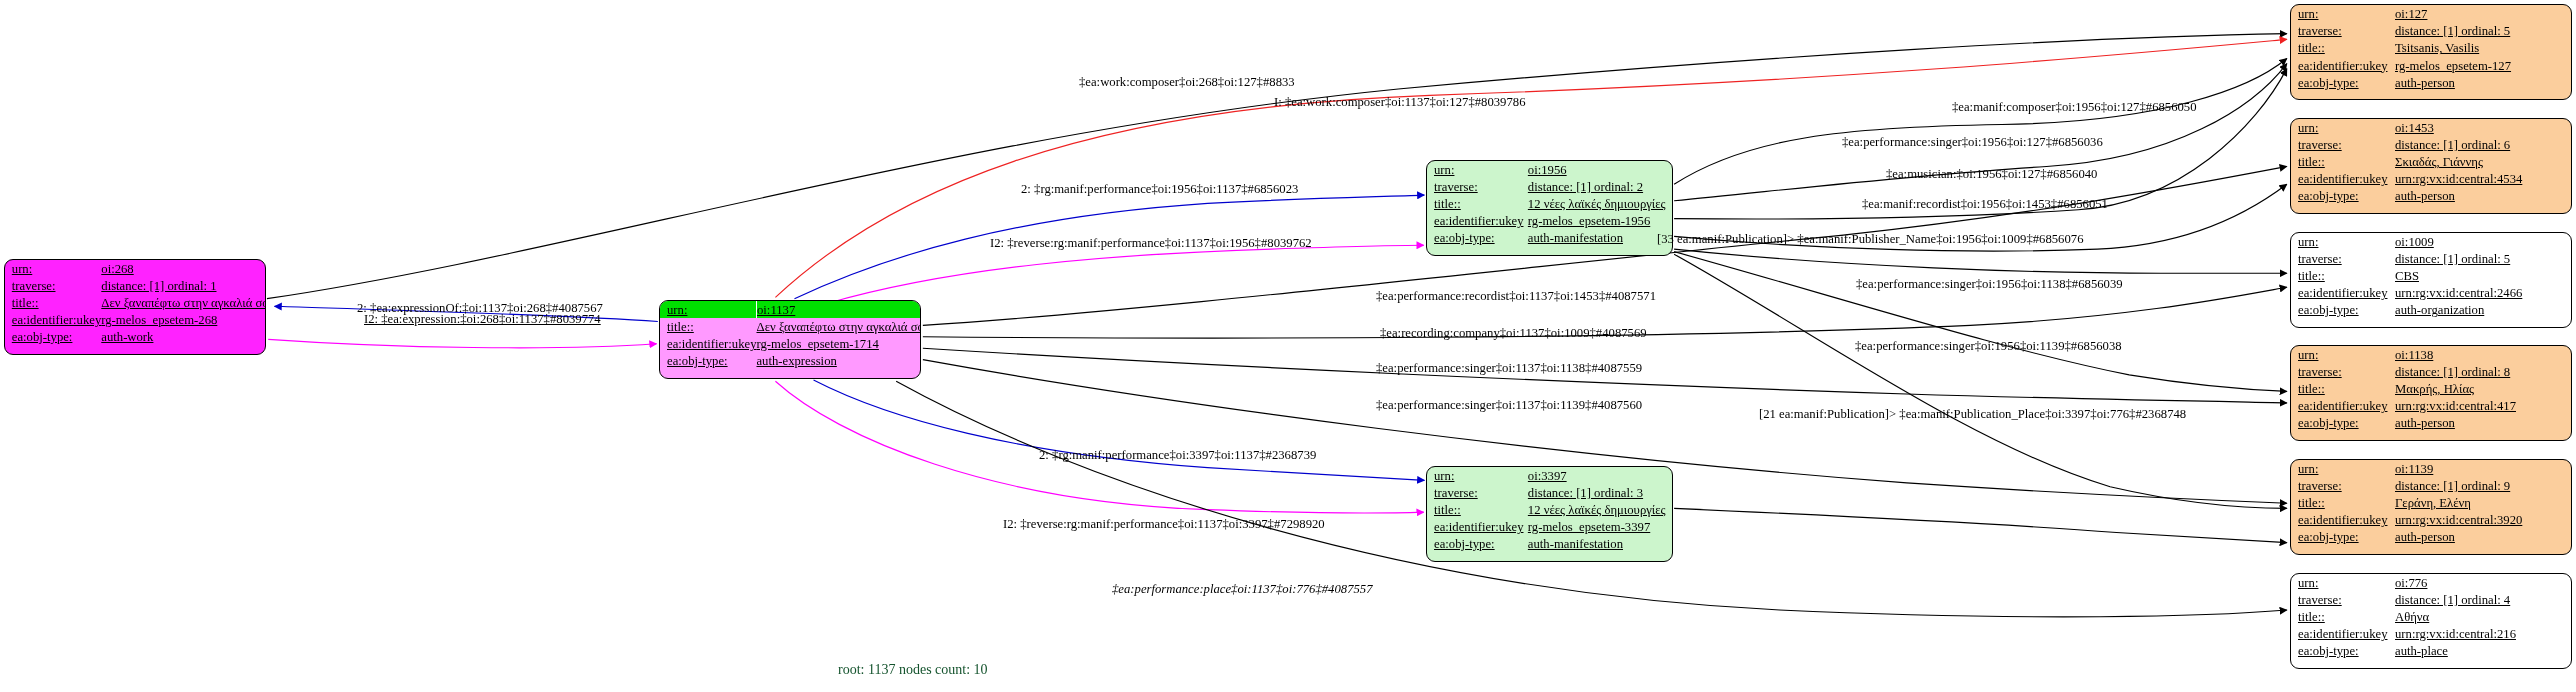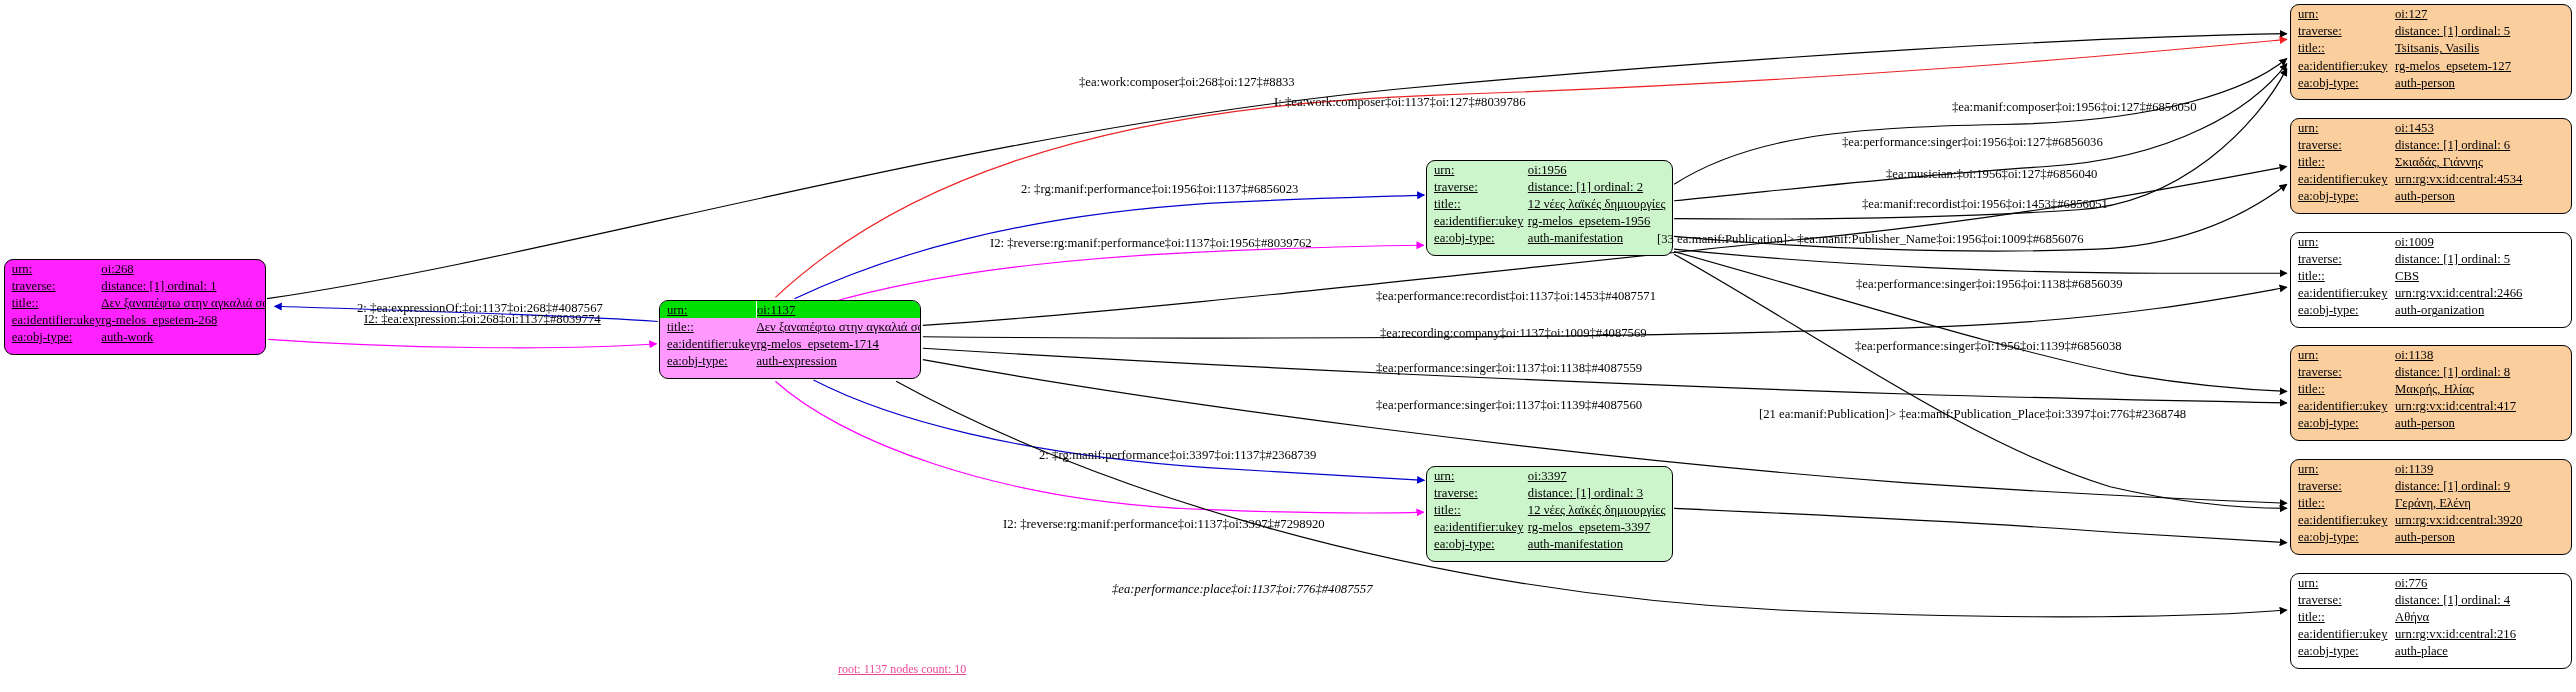--- a/index.html
+++ b/index.html
@@ -13,21 +13,21 @@
   .node .k{width:97px;padding-left:7px;}
   .node .v{padding-right:6.4px;}
   .node.magenta{background:#ff22ff;}
   .node.pink{background:#ff99ff;}
   .node.green{background:#ccf5cc;}
   .node.orange{background:#fbce9d;}
   .node.white{background:#ffffff;}
   .hdr .k,.hdr .v{background:#00e000;}
   .hdr .k{border-right:1.3px solid #ffffff;}
   .edgelabel{position:absolute;font-size:12.7px;line-height:14px;color:#000;white-space:nowrap;background:transparent;}
-  .footer{position:absolute;font-size:12px;color:#ec4899;white-space:nowrap;text-decoration:underline;}
+  .footer{position:absolute;font-size:14px;color:#14532d;white-space:nowrap;}
 </style>
 </head>
 <body>
 
 <div id="stage">
   <svg id="edges" viewBox="0 0 4053 1089" preserveAspectRatio="none">
     <defs>
       <marker id="ar-black" viewBox="0 0 10 10" refX="9" refY="5" markerWidth="7" markerHeight="7" orient="auto-start-reverse">
         <path d="M 0 0 L 10 5 L 0 10 z" fill="#000000"></path>
       </marker>

